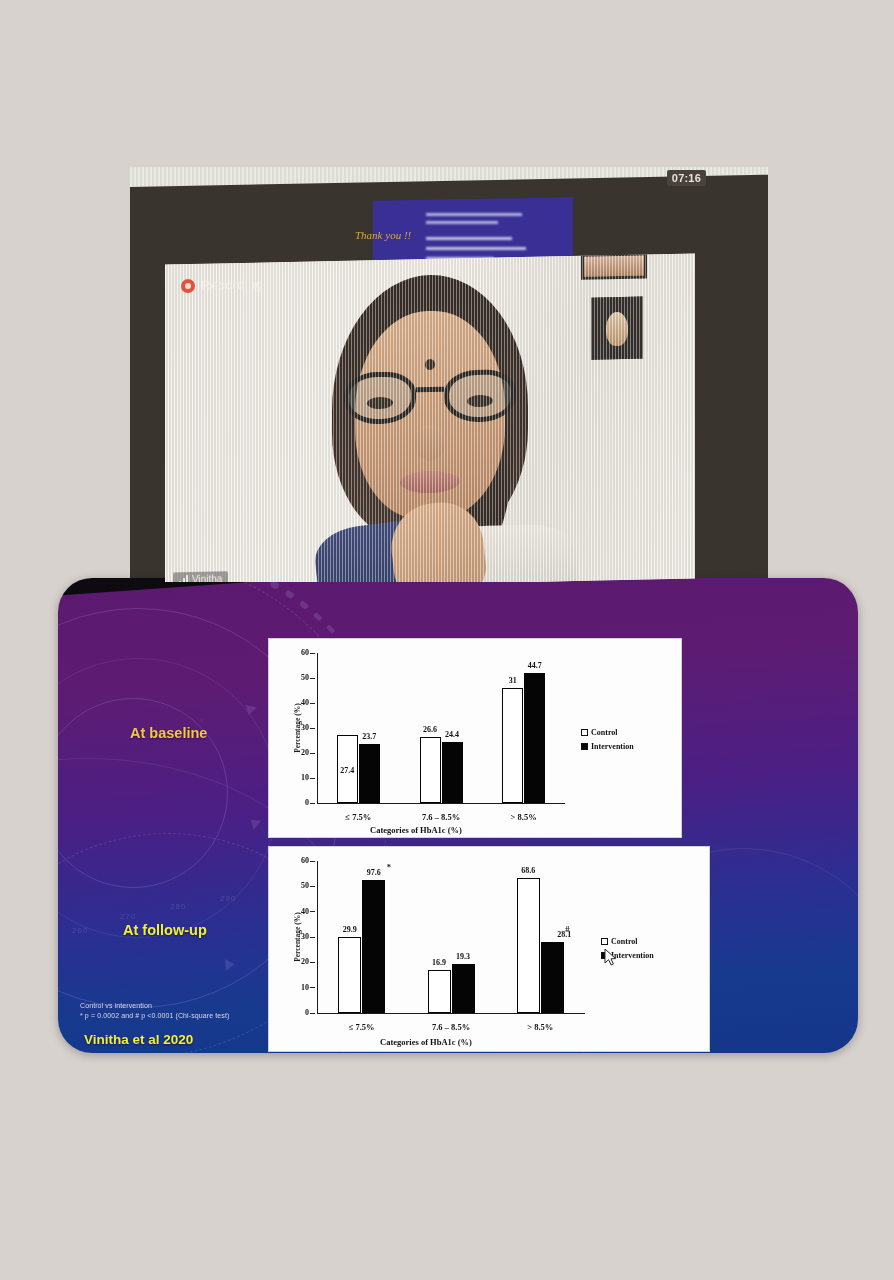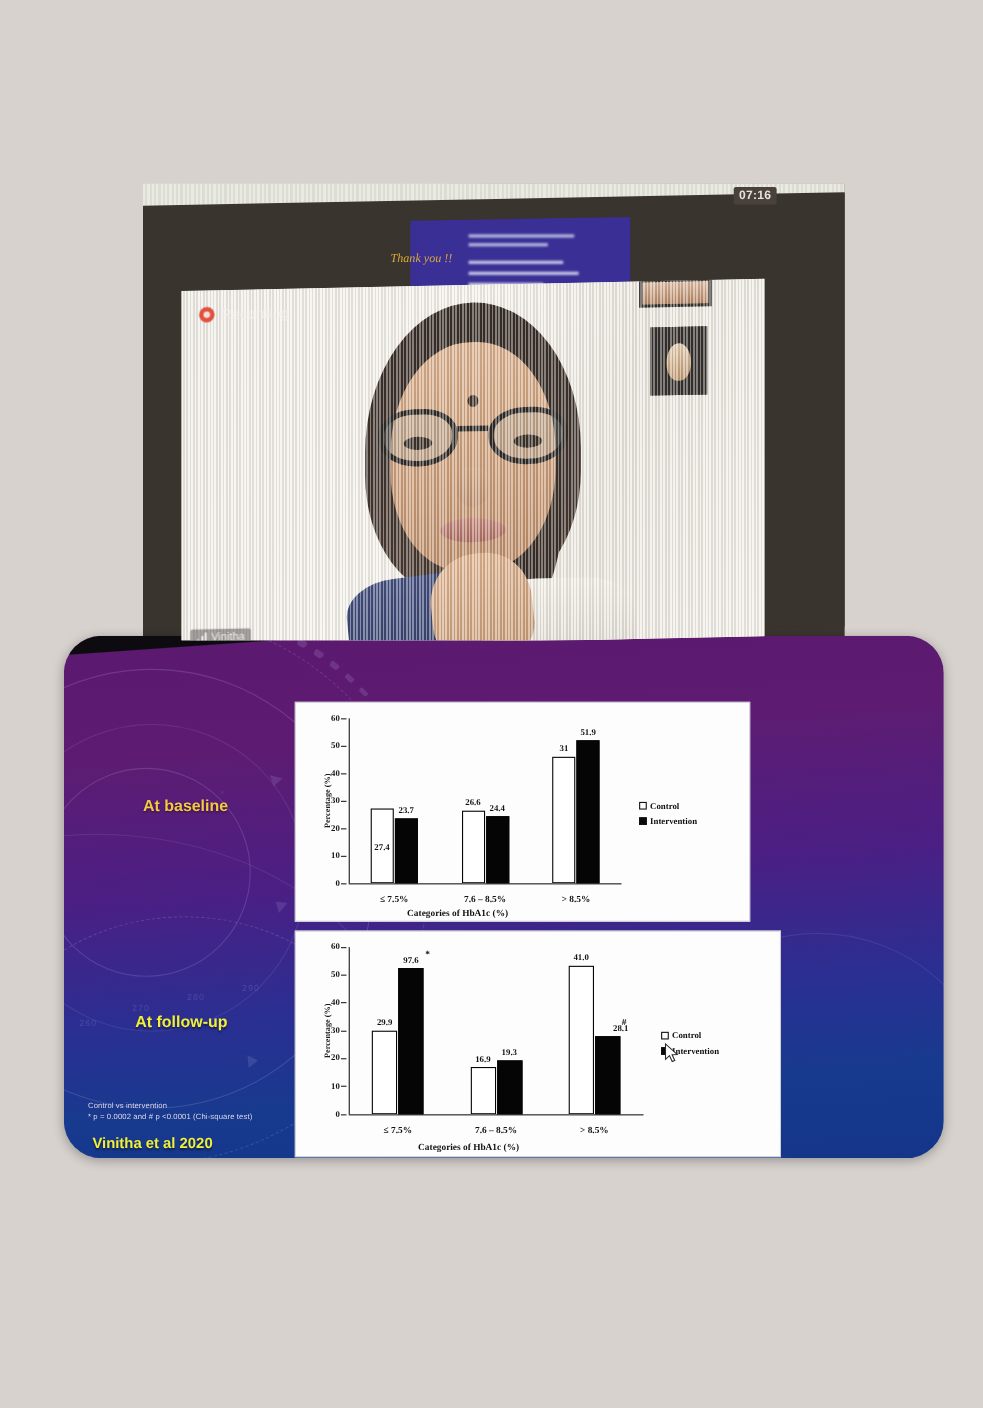--- a/index.html
+++ b/index.html
@@ -394,21 +394,21 @@
         <div class="bar-val" style="left: 100.333px; top: 92.75px;">23.7</div>
         <div class="xtick" style="left: 89.3333px; top: 173px;">≤ 7.5%</div>
         <div class="bar control" style="left: 150.5px; width: 21px; height: 66.5px; top: 97.5px; bottom: auto;"></div>
         <div class="bar-val" style="left: 161px; top: 85.5px;">26.6</div>
         <div class="bar intervention" style="left: 172.5px; width: 21px; height: 61px; top: 103px; bottom: auto;"></div>
         <div class="bar-val" style="left: 183px; top: 91px;">24.4</div>
         <div class="xtick" style="left: 172px; top: 173px;">7.6 – 8.5%</div>
         <div class="bar control" style="left: 233.167px; width: 21px; height: 115px; top: 49px; bottom: auto;"></div>
         <div class="bar-val" style="left: 243.667px; top: 37px;">31</div>
         <div class="bar intervention" style="left: 255.167px; width: 21px; height: 129.75px; top: 34.25px; bottom: auto;"></div>
-        <div class="bar-val" style="left: 265.667px; top: 22.25px;">51.9</div>
+        <div class="bar-val" style="left: 265.667px; top: 22.25px;">44.7</div>
         <div class="xtick" style="left: 254.667px; top: 173px;">&gt; 8.5%</div>
         <div class="xaxis-title" style="top: 186px; left: 0px; right: 118px;">Categories of HbA1c  (%)</div>
         <div class="legend" style="left: 312px; top: 89px;">
           <div class="legend-row">
             <span class="lg-sw open"></span>
             <span>Control</span>
           </div>
           <div class="legend-row">
             <span class="lg-sw filled"></span>
             <span>Intervention</span>
@@ -434,21 +434,21 @@
         <div class="bar intervention" style="left: 93.1667px; width: 23px; height: 133.253px; top: 32.7467px; bottom: auto;"></div>
         <div class="bar-val" style="left: 104.667px; top: 20.7467px;">97.6</div>
         <div class="bar-sig" style="left: 117.667px; top: 14.7467px;">*</div>
         <div class="xtick" style="left: 92.6667px; top: 175px;">≤ 7.5%</div>
         <div class="bar control" style="left: 158.5px; width: 23px; height: 42.8133px; top: 123.187px; bottom: auto;"></div>
         <div class="bar-val" style="left: 170px; top: 111.187px;">16.9</div>
         <div class="bar intervention" style="left: 182.5px; width: 23px; height: 48.8933px; top: 117.107px; bottom: auto;"></div>
         <div class="bar-val" style="left: 194px; top: 105.107px;">19.3</div>
         <div class="xtick" style="left: 182px; top: 175px;">7.6 – 8.5%</div>
         <div class="bar control" style="left: 247.833px; width: 23px; height: 134.773px; top: 31.2267px; bottom: auto;"></div>
-        <div class="bar-val" style="left: 259.333px; top: 19.2267px;">41.0</div>
+        <div class="bar-val" style="left: 259.333px; top: 19.2267px;">68.6</div>
         <div class="bar intervention" style="left: 271.833px; width: 23px; height: 71.1867px; top: 94.8133px; bottom: auto;"></div>
         <div class="bar-val" style="left: 283.333px; top: 82.8133px; margin-left: 12px;">28.1</div>
         <div class="bar-sig" style="left: 296.333px; top: 76.8133px;">#</div>
         <div class="xtick" style="left: 271.333px; top: 175px;">&gt; 8.5%</div>
         <div class="xaxis-title" style="top: 190px; left: 0px; right: 126px;">Categories of HbA1c  (%)</div>
         <div class="legend" style="left: 332px; top: 90px;">
           <div class="legend-row">
             <span class="lg-sw open"></span>
             <span>Control</span>
           </div>

